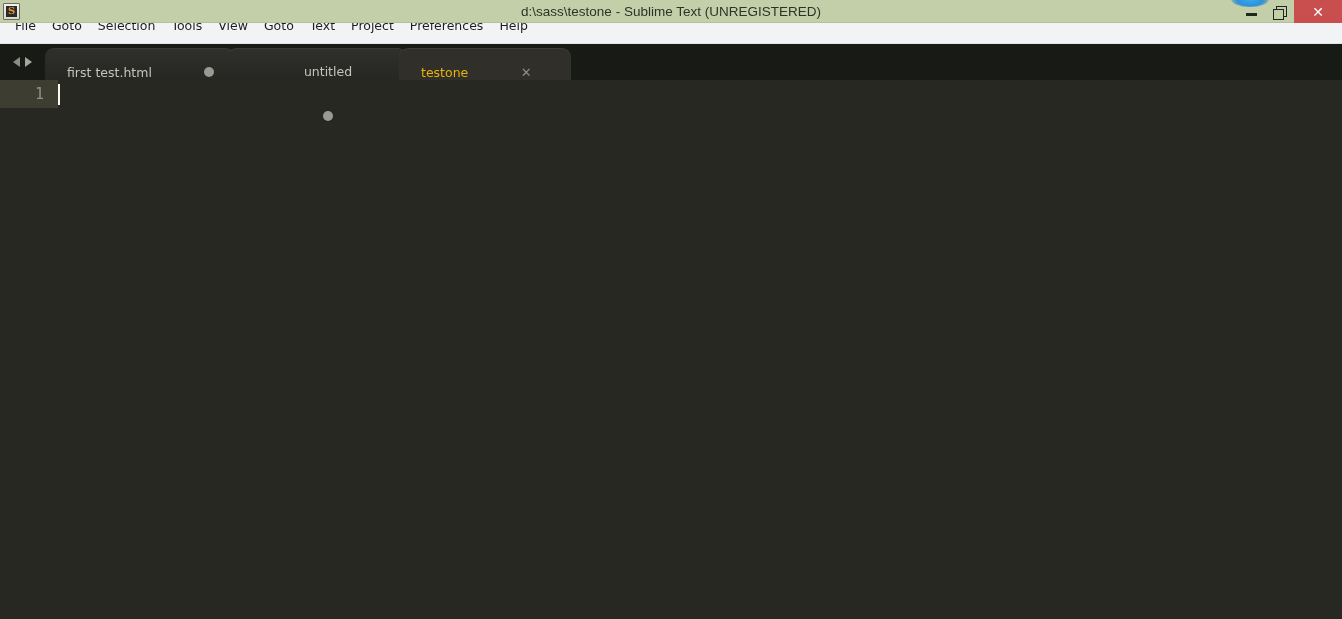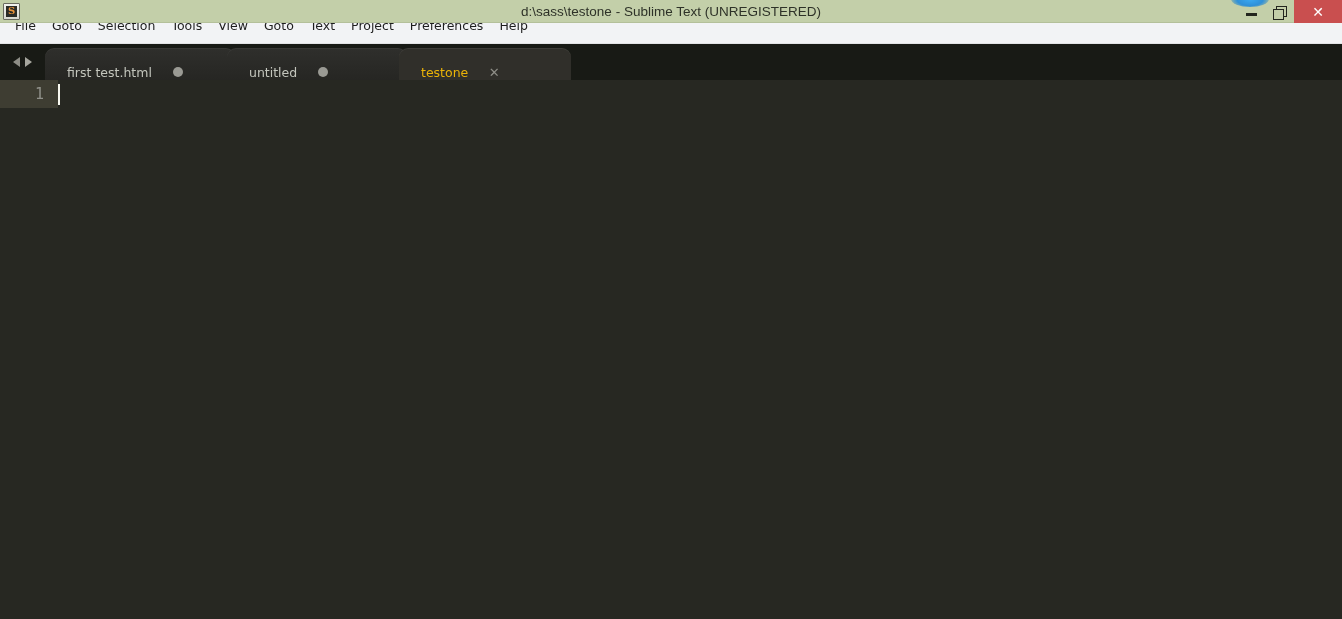--- a/index.html
+++ b/index.html
@@ -189,20 +189,21 @@
 
   .tab {
     position:relative;
     height:32px;
     display:flex;
     align-items:center;
     padding:16px 0 0 22px;
     font-size:12.5px;
     white-space:nowrap;
     margin-right:-8px;
+    gap:32px;
   }
   .tab .tab-shape {
     position:absolute;
     left:0; top:0; right:0; bottom:0;
     border-radius:9px 9px 0 0;
     z-index:0;
   }
   .tab.inactive .tab-shape {
     background:linear-gradient(#2f2f2c, #262623);
     box-shadow:inset 0 1px 0 rgba(255,255,255,0.05);
@@ -232,21 +233,21 @@
     background:#9a9a94;
   }
   .close-x {
     color:#8e8e87;
     font-size:13px;
     line-height:13px;
     font-family:"DejaVu Sans", sans-serif;
   }
 
   .tab-w1 { width:190px; }
-  .tab-w2 { width:180px; }
+  .tab-w2 { width:180px;flex-direction:column; }
   .tab-w3 { width:172px; }
 
   
   .editor {
     flex:1 1 auto;
     background:#272822;
     position:relative;
     display:flex;
     overflow:hidden;
   }

